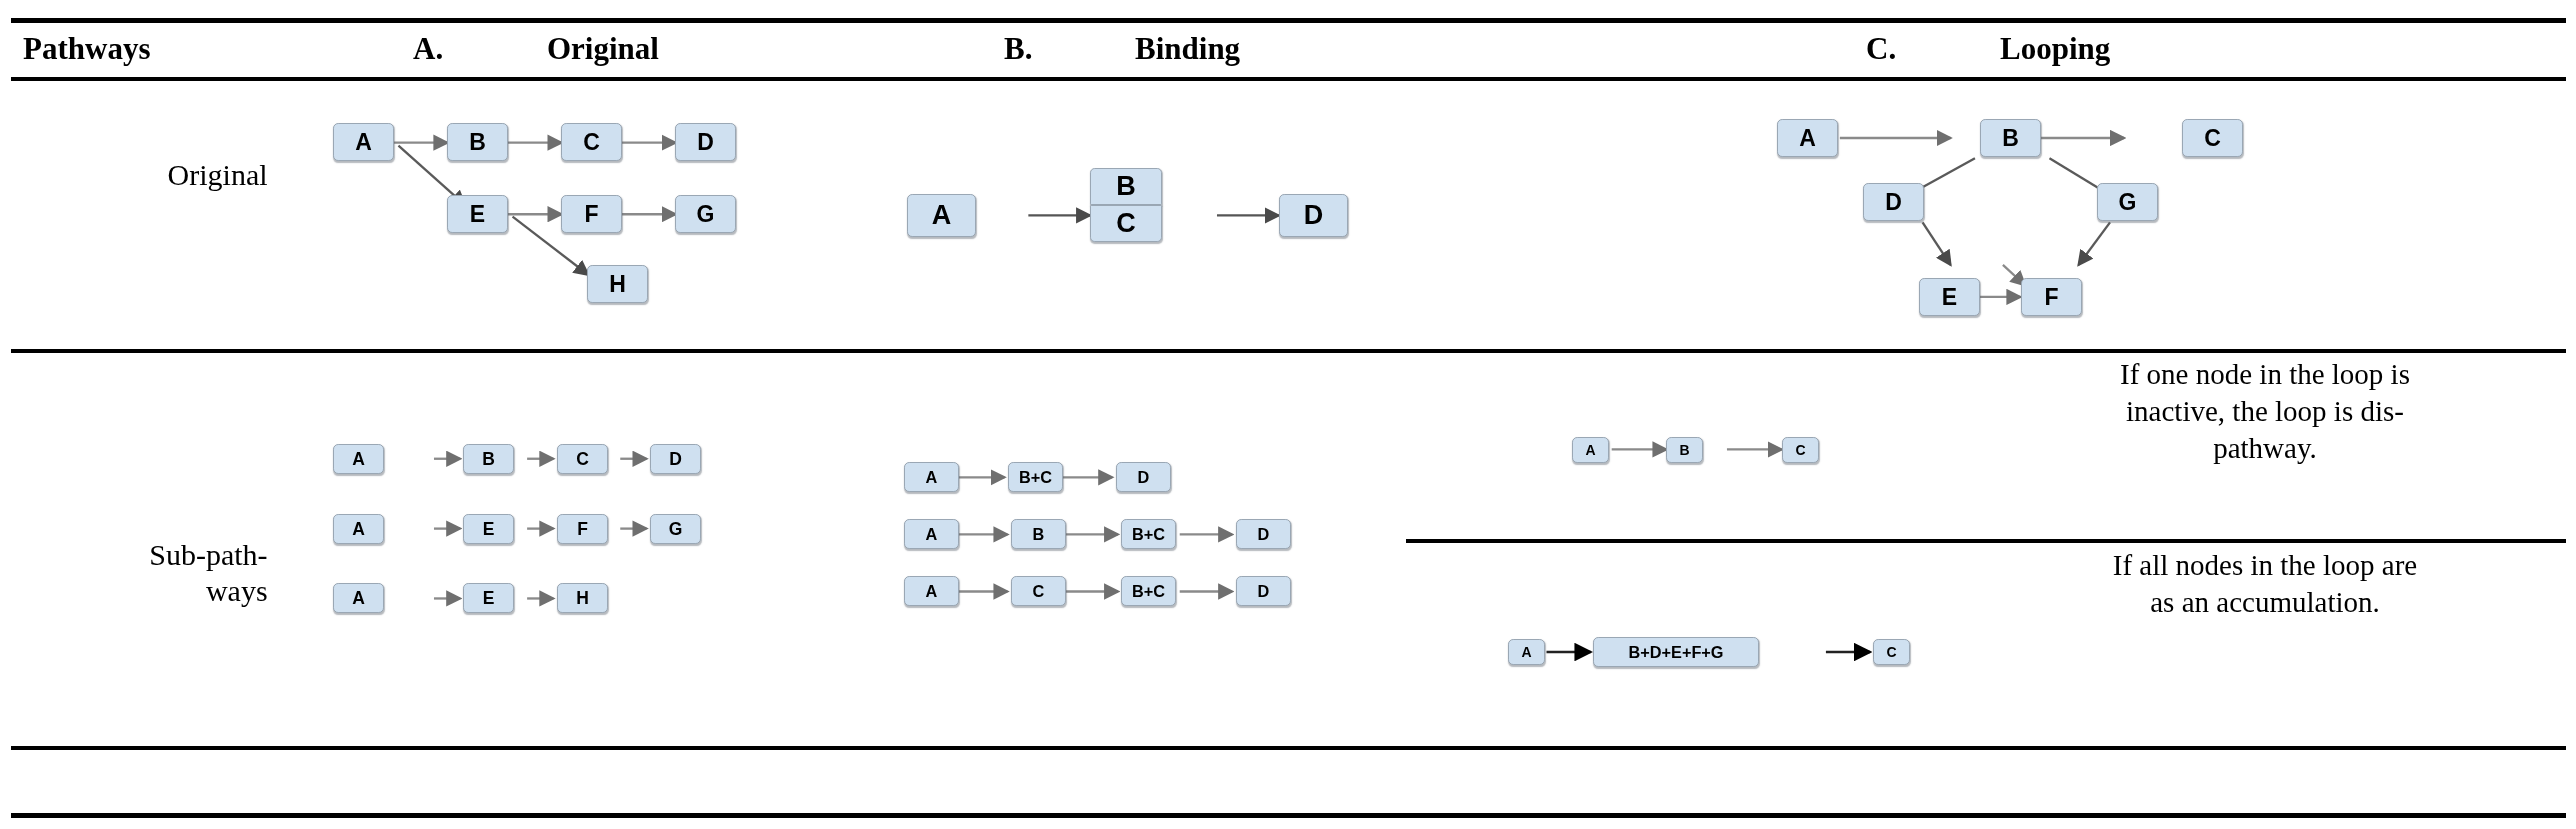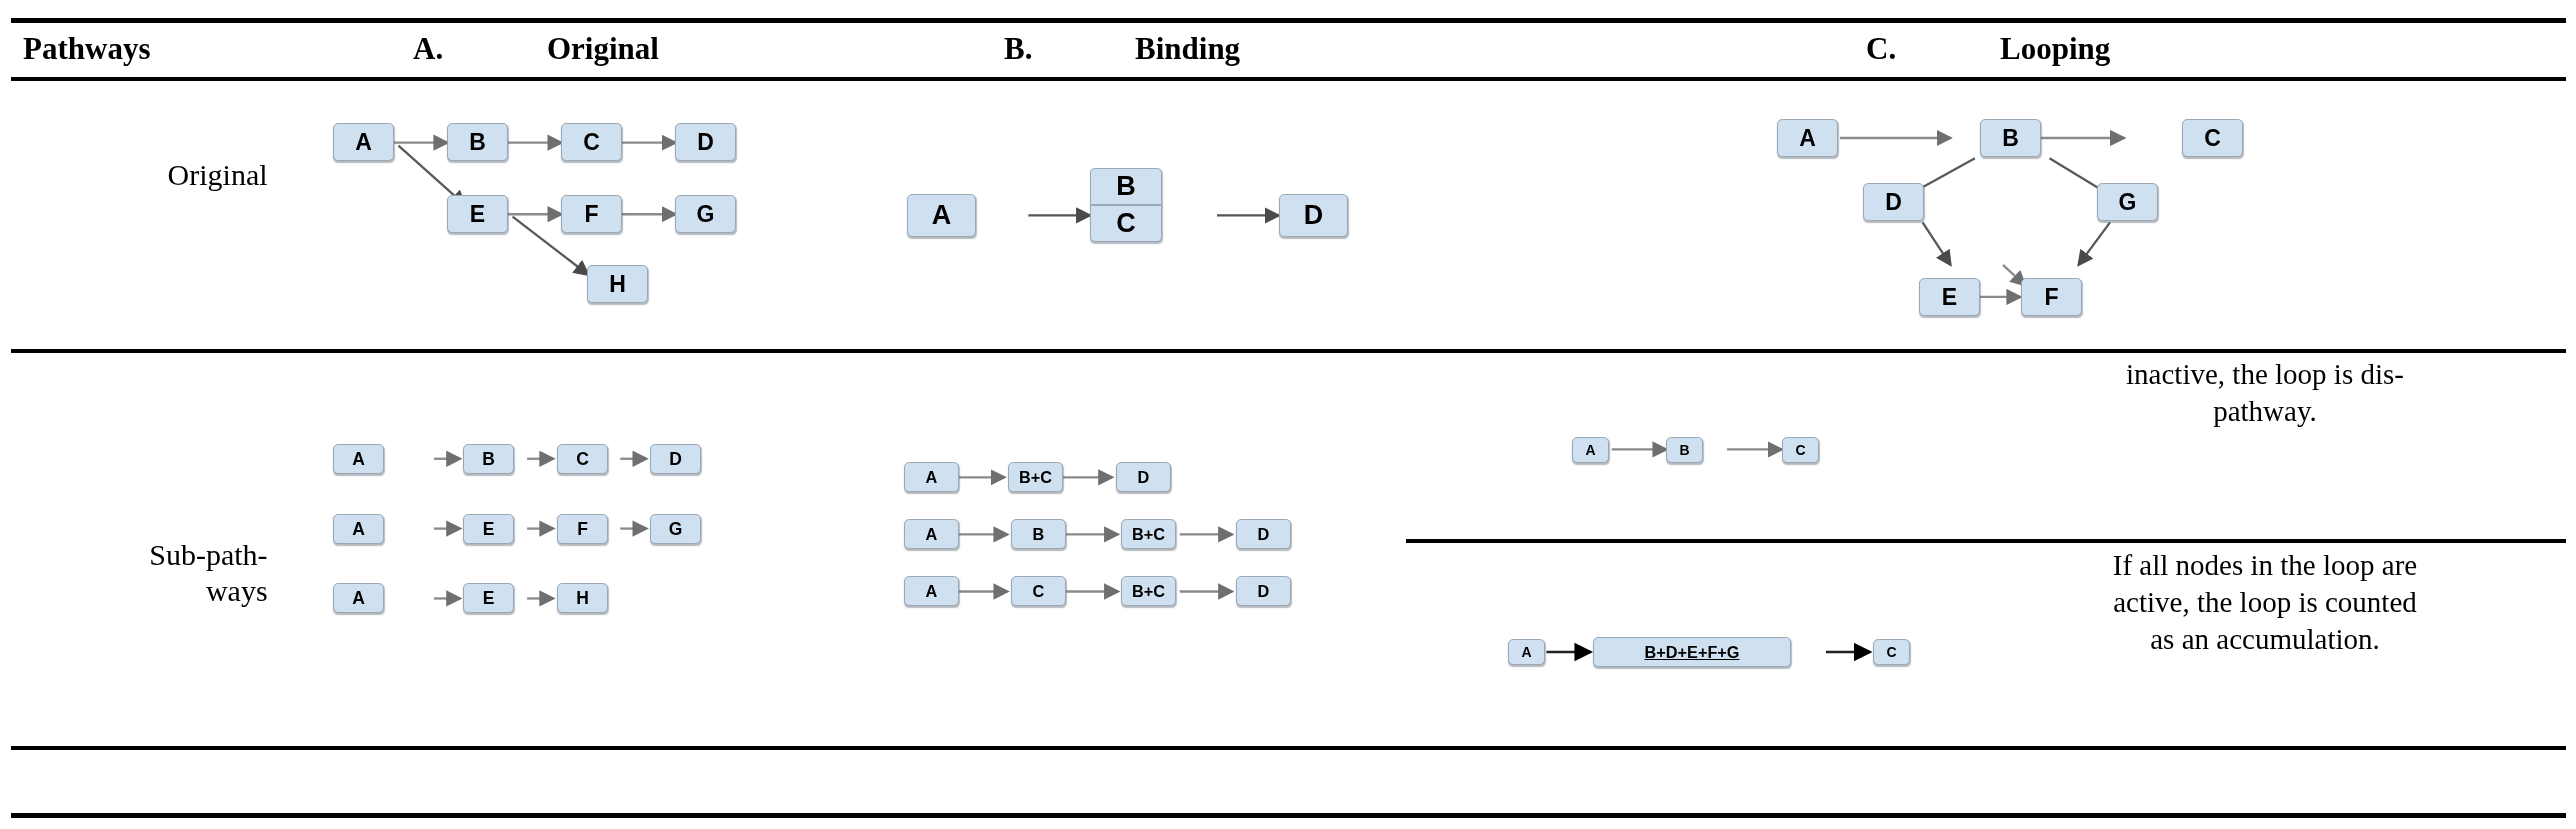--- a/index.html
+++ b/index.html
@@ -48,21 +48,21 @@
   
   .n-lg{width:61px;height:38px;font-size:23px;}
   
   .n-stack{width:72px;height:37px;font-size:27px;border-radius:4.7px;}
   .n-bindA{width:69px;height:43px;font-size:27px;}
   .n-bindD{width:69px;height:43px;font-size:27px;}
   
   .n-sm{width:51px;height:30px;font-size:17.5px;}
   .n-sm2{width:55px;height:30px;font-size:16.3px;}
   .n-xs{width:37px;height:26px;font-size:14px;}
-  .n-wide{width:198px;height:30px;font-size:16.3px;text-decoration:underline;}
+  .n-wide{width:166px;height:30px;font-size:16.3px;}
 
   
   .edges{position:absolute;left:0;top:0;width:2576px;height:829px;pointer-events:none;}
 
   
   .explain{position:absolute;text-align:center;font-size:29px;line-height:37px;}
   .explain-1{left:1968px;width:594px;top:356px;}
   .explain-2{left:1968px;width:594px;top:547px;}
 
   
@@ -227,24 +227,24 @@
 
   <div class="node n-xs" style="left:1572px;top:437px;">A</div>
   <div class="node n-xs" style="left:1666px;top:437px;">B</div>
   <div class="node n-xs" style="left:1782px;top:437px;">C</div>
 
   <div class="node n-xs" style="left:1508px;top:639px;">A</div>
   <div class="node n-wide" style="left:1593px;top:637px;">B+D+E+F+G</div>
   <div class="node n-xs" style="left:1873px;top:639px;">C</div>
 
   <div class="explain explain-1">
+    <div>If one node in the loop is</div>
     <div>inactive, the loop is dis-</div>
     <div>pathway.</div>
   </div>
   <div class="explain explain-2">
     <div>If all nodes in the loop are</div>
-    <div>active, the loop is counted</div>
     <div>as an accumulation.</div>
   </div>
 
 
 </div>
 
 
 </body></html>

